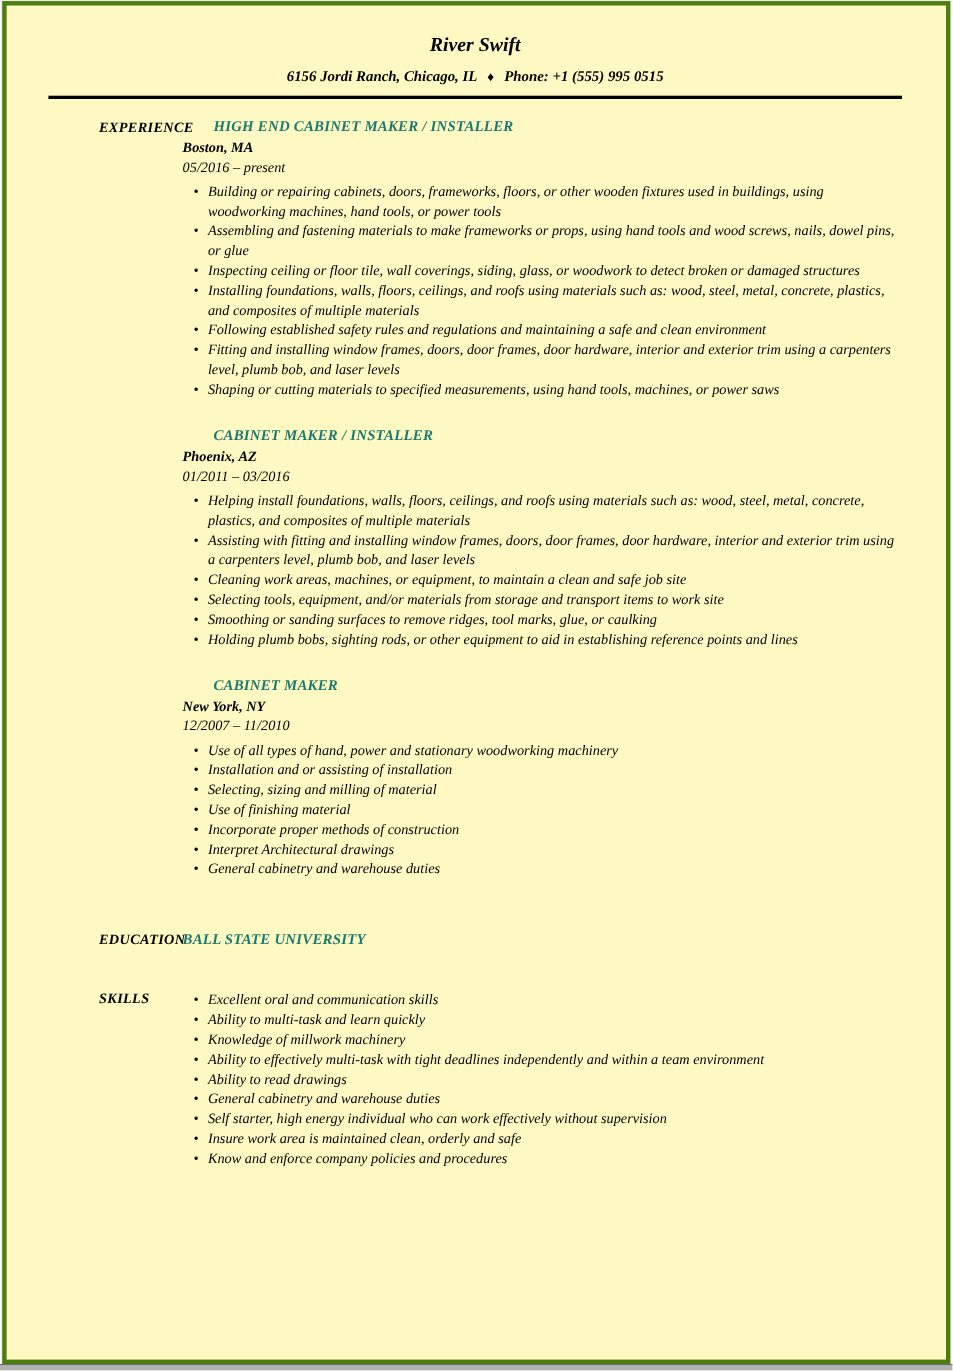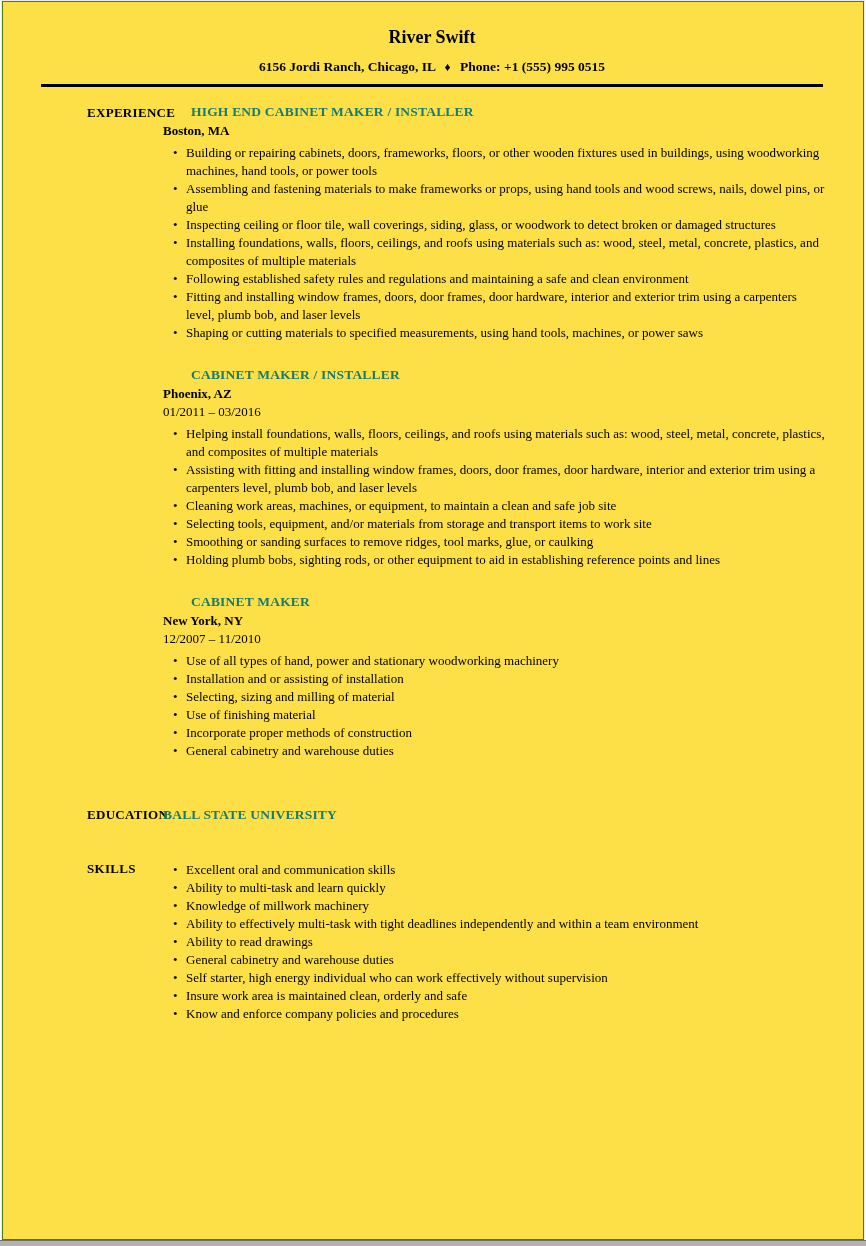--- a/index.html
+++ b/index.html
@@ -13,24 +13,25 @@
     position: relative;
     font-family: "Liberation Serif", "DejaVu Serif", serif;
     color: #000000;
   }
   .page-frame {
     position: absolute;
     left: 2px;
     right: 2px;
     top: 1px;
     bottom: 6px;
-    border: 1px solid #4d7c0f;
+    border: 4px solid #4d7c0f;
     box-shadow: 0 0 0 1px #ececec;
-    background: #fde047;
+    background: #fef9c3;
     overflow: hidden;
+    font-style: italic;
   }
   .bottom-band {
     position: absolute;
     left: 0;
     right: 0;
     bottom: 0;
     height: 5px;
     background: #b3b3b3;
     border-top: 1px solid #6f6f6f;
   }
@@ -131,20 +132,21 @@
       <hr class="header-rule">
     </div>
 
     <div class="section section-experience">
       <div class="section-label">EXPERIENCE</div>
       <div>
 
         <div class="job">
           <div class="job-title">HIGH END CABINET MAKER / INSTALLER</div>
           <div class="job-location">Boston, MA</div>
+          <div class="job-dates">05/2016 – present</div>
           <ul class="bullets">
               <li>Building or repairing cabinets, doors, frameworks, floors, or other wooden fixtures used in buildings, using woodworking machines, hand tools, or power tools</li>
               <li>Assembling and fastening materials to make frameworks or props, using hand tools and wood screws, nails, dowel pins, or glue</li>
               <li>Inspecting ceiling or floor tile, wall coverings, siding, glass, or woodwork to detect broken or damaged structures</li>
               <li>Installing foundations, walls, floors, ceilings, and roofs using materials such as: wood, steel, metal, concrete, plastics, and composites of multiple materials</li>
               <li>Following established safety rules and regulations and maintaining a safe and clean environment</li>
               <li>Fitting and installing window frames, doors, door frames, door hardware, interior and exterior trim using a carpenters level, plumb bob, and laser levels</li>
               <li>Shaping or cutting materials to specified measurements, using hand tools, machines, or power saws</li>
             </ul>
         </div>
@@ -166,20 +168,21 @@
         <div class="job">
           <div class="job-title">CABINET MAKER</div>
           <div class="job-location">New York, NY</div>
           <div class="job-dates">12/2007 – 11/2010</div>
           <ul class="bullets">
               <li>Use of all types of hand, power and stationary woodworking machinery</li>
               <li>Installation and or assisting of installation</li>
               <li>Selecting, sizing and milling of material</li>
               <li>Use of finishing material</li>
               <li>Incorporate proper methods of construction</li>
+              <li>Interpret Architectural drawings</li>
               <li>General cabinetry and warehouse duties</li>
             </ul>
         </div>
 
       </div>
     </div>
 
     <div class="section section-education">
       <div class="section-label">EDUCATION</div>
       <div class="school-name">BALL STATE UNIVERSITY</div>

